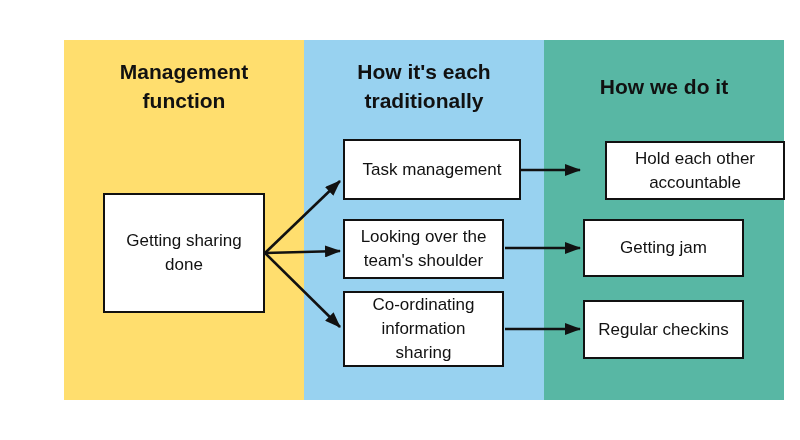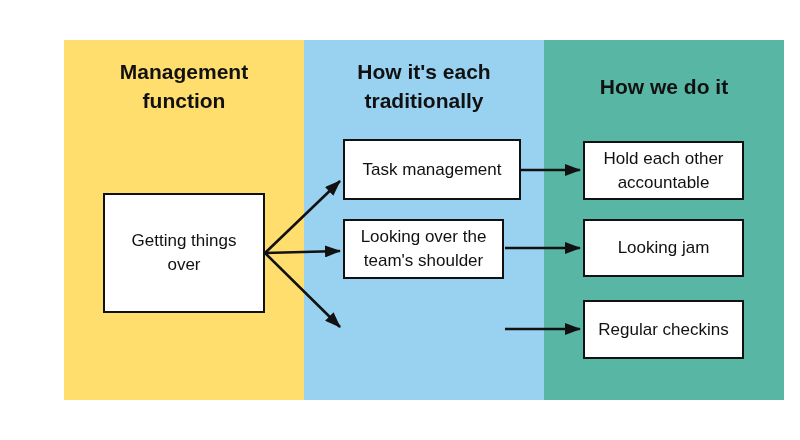--- a/index.html
+++ b/index.html
@@ -54,21 +54,21 @@
     font-size: 17px;
     line-height: 24px;
     color: #111111;
     padding: 0 9px;
     z-index: 3;
   }
   #n-getting   { left: 79px;  top: 193px; width: 162px; height: 120px; }
   #n-task      { left: 319px; top: 139px; width: 178px; height: 61px; }
   #n-looking   { left: 319px; top: 219px; width: 161px; height: 60px; }
   #n-coord     { left: 319px; top: 291px; width: 161px; height: 76px; }
-  #n-hold      { left: 559px; top: 141px; width: 161px; height: 59px; }
+  #n-hold      { left: 581px; top: 141px; width: 180px; height: 59px; }
   #n-jam       { left: 559px; top: 219px; width: 161px; height: 58px; }
   #n-checkins  { left: 559px; top: 300px; width: 161px; height: 59px; }
   .arrow-layer {
     position: absolute;
     left: 0;
     top: 0;
     width: 800px;
     height: 440px;
     z-index: 2;
     pointer-events: none;
@@ -103,20 +103,21 @@
       </marker>
     </defs>
     <line class="arrow-line" x1="241" y1="253" x2="316" y2="181" marker-end="url(#ah)"></line>
     <line class="arrow-line" x1="241" y1="253" x2="316" y2="251" marker-end="url(#ah)"></line>
     <line class="arrow-line" x1="241" y1="253" x2="316" y2="327" marker-end="url(#ah)"></line>
     <line class="arrow-line" x1="481" y1="170" x2="556" y2="170" marker-end="url(#ah)"></line>
     <line class="arrow-line" x1="481" y1="248" x2="556" y2="248" marker-end="url(#ah)"></line>
     <line class="arrow-line" x1="481" y1="329" x2="556" y2="329" marker-end="url(#ah)"></line>
   </svg>
 
-  <div class="node" id="n-getting">Getting things over</div>
+  <div class="node" id="n-getting">Getting sharing done</div>
   <div class="node" id="n-task">Task management</div>
   <div class="node" id="n-looking">Looking over the team's shoulder</div>
+  <div class="node" id="n-coord">Co-ordinating information sharing</div>
   <div class="node" id="n-hold">Hold each other accountable</div>
-  <div class="node" id="n-jam">Looking jam</div>
+  <div class="node" id="n-jam">Getting jam</div>
   <div class="node" id="n-checkins">Regular checkins</div>
 
 </div>
 
 </body></html>

